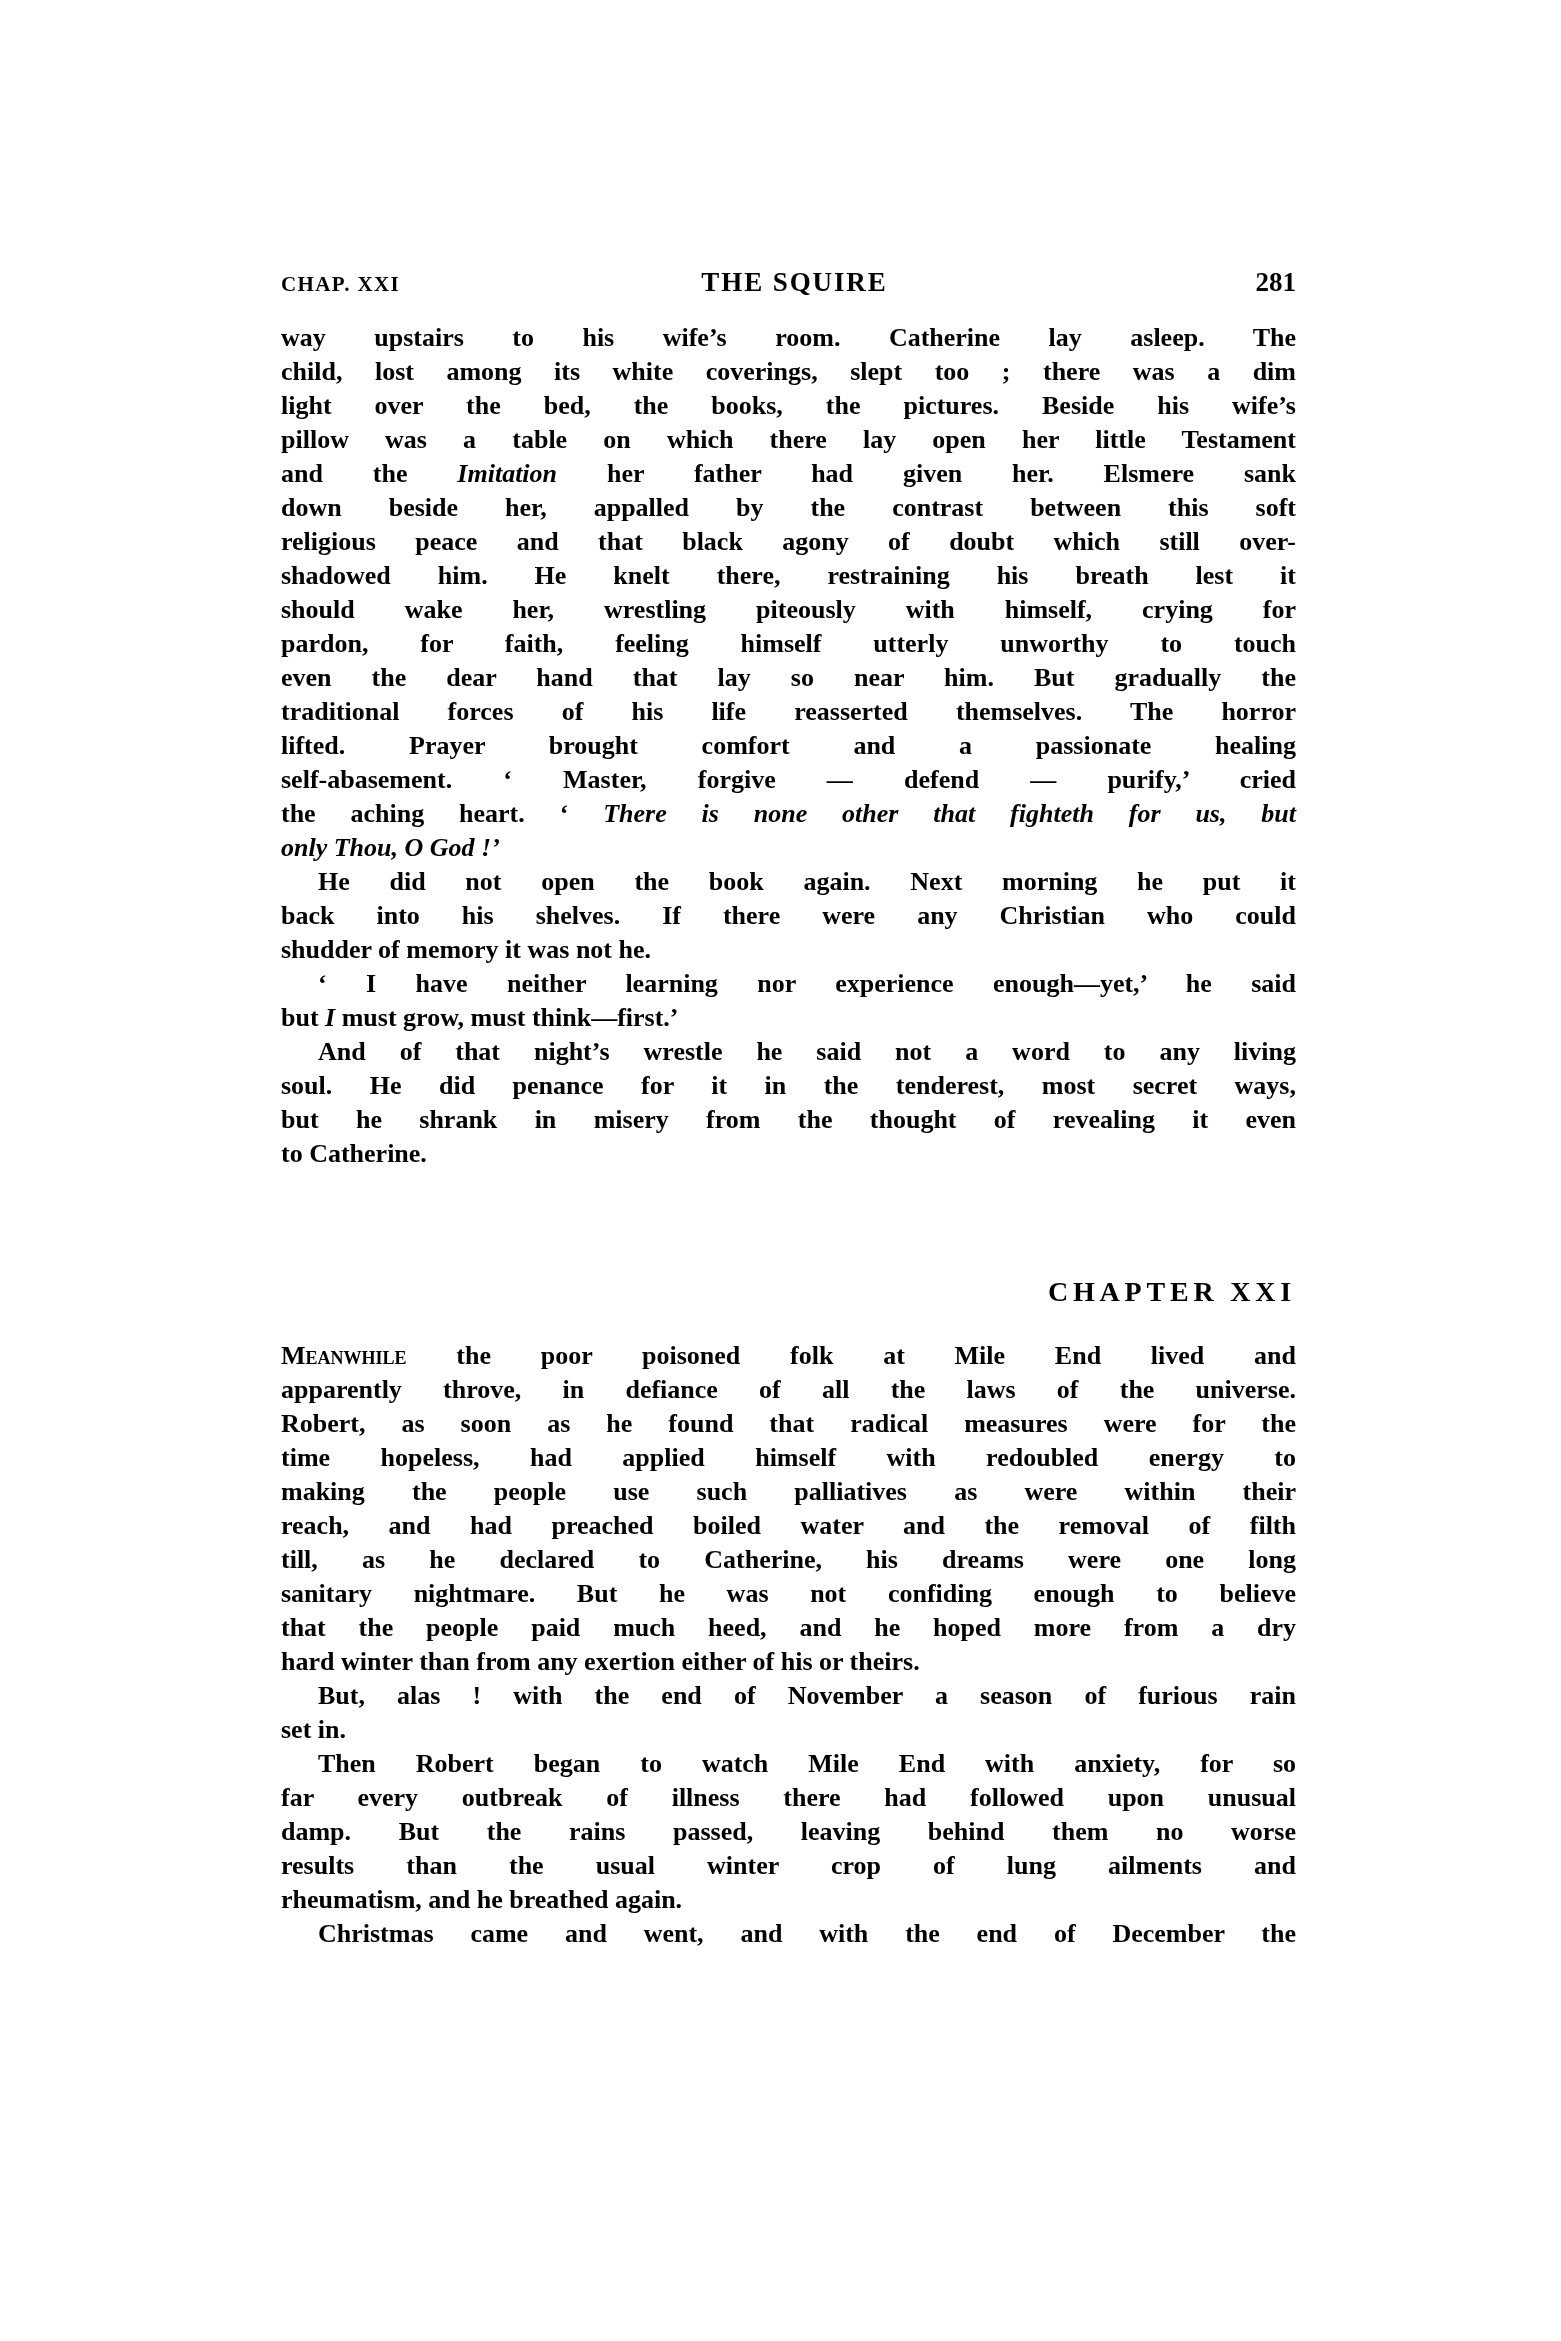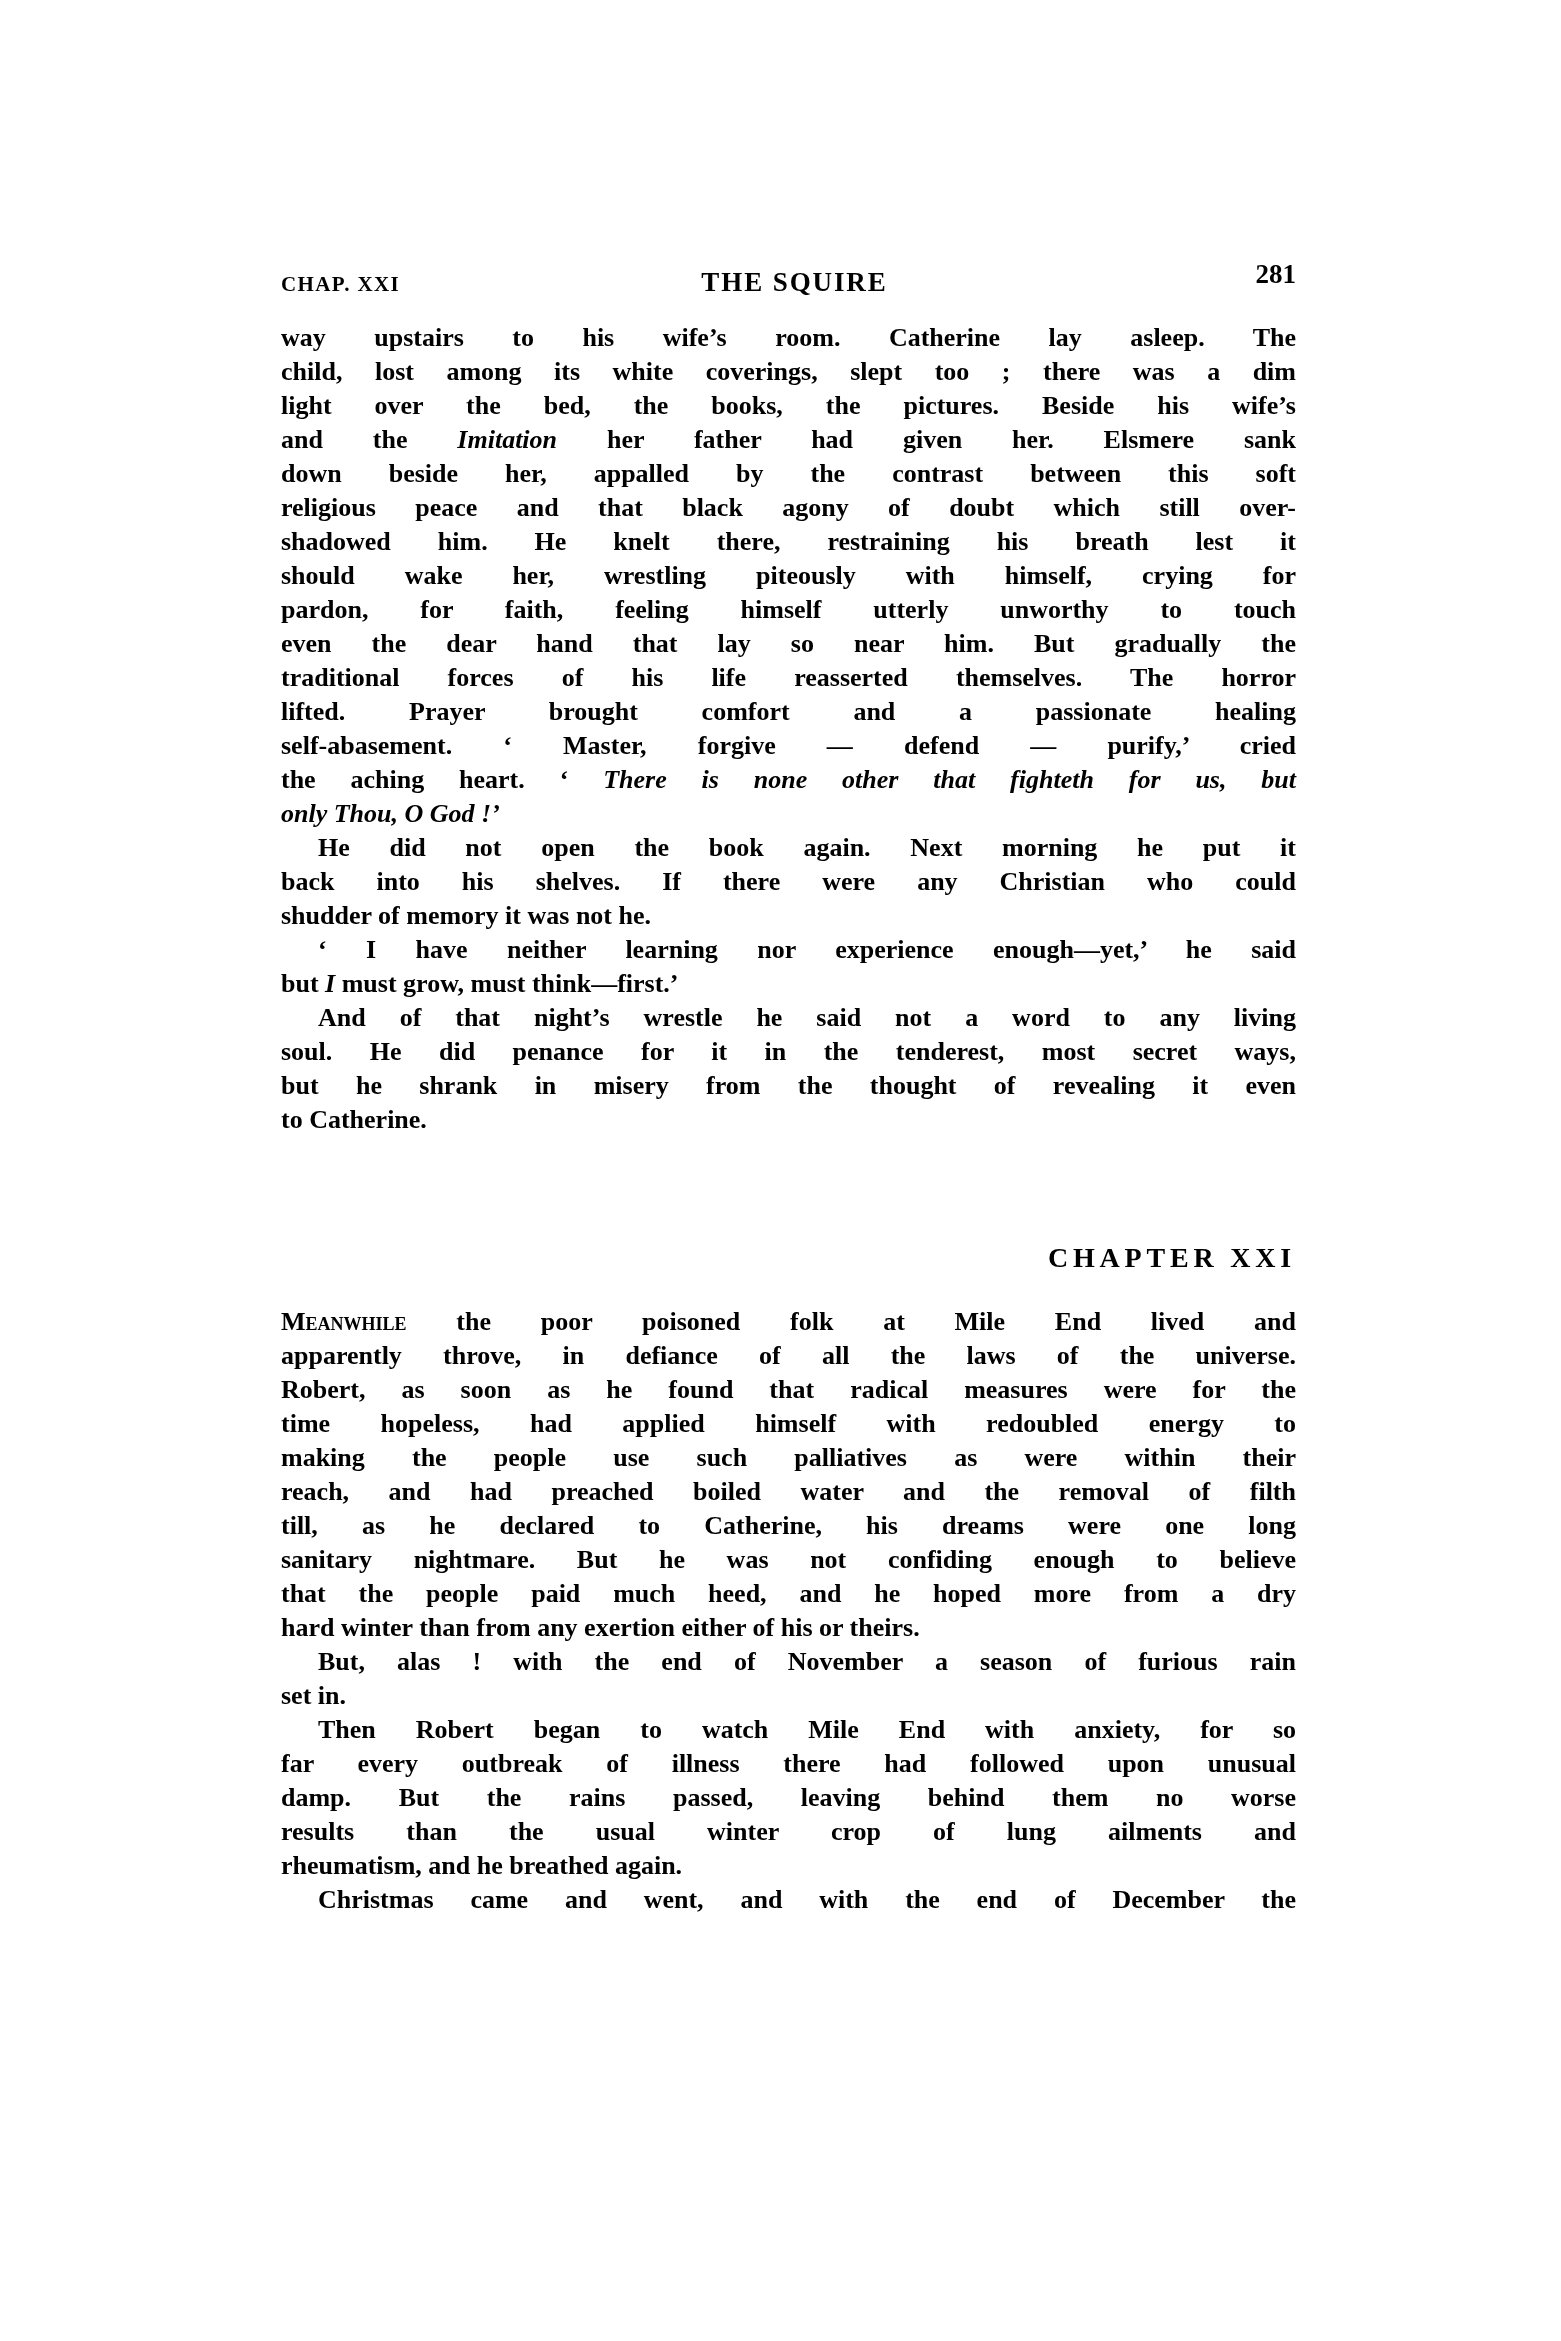--- a/index.html
+++ b/index.html
@@ -39,21 +39,21 @@
     bottom: 0;
     text-align: center;
     font-size: 27px;
     font-weight: bold;
     letter-spacing: 1.9px;
     white-space: nowrap;
   }
   .rh-right {
     position: absolute;
     right: 0;
-    bottom: 8px;
+    bottom: 0;
     font-size: 27px;
     font-weight: bold;
     white-space: nowrap;
   }
   .page-body {
     position: absolute;
     left: 281px;
     top: 321px;
     width: 1015px;
     font-size: 26px;
@@ -87,20 +87,21 @@
   <div class="running-header">
     <span class="rh-left">CHAP. XXI</span>
     <span class="rh-center">THE SQUIRE</span>
     <span class="rh-right">281</span>
   </div>
   <div class="page-body" id="page-body">
       <div class="para">
         <div class="line"><span>way upstairs to his wife’s room. Catherine lay asleep. The</span></div>
         <div class="line"><span>child, lost among its white coverings, slept too ; there was a dim</span></div>
         <div class="line"><span>light over the bed, the books, the pictures. Beside his wife’s</span></div>
+        <div class="line"><span>pillow was a table on which there lay open her little Testament</span></div>
         <div class="line"><span>and the </span><span class="it">Imitation</span><span> her father had given her. Elsmere sank</span></div>
         <div class="line"><span>down beside her, appalled by the contrast between this soft</span></div>
         <div class="line"><span>religious peace and that black agony of doubt which still over-</span></div>
         <div class="line"><span>shadowed him. He knelt there, restraining his breath lest it</span></div>
         <div class="line"><span>should wake her, wrestling piteously with himself, crying for</span></div>
         <div class="line"><span>pardon, for faith, feeling himself utterly unworthy to touch</span></div>
         <div class="line"><span>even the dear hand that lay so near him. But gradually the</span></div>
         <div class="line"><span>traditional forces of his life reasserted themselves. The horror</span></div>
         <div class="line"><span>lifted. Prayer brought comfort and a passionate healing</span></div>
         <div class="line"><span>self-abasement. ‘ Master, forgive — defend — purify,’ cried</span></div>

